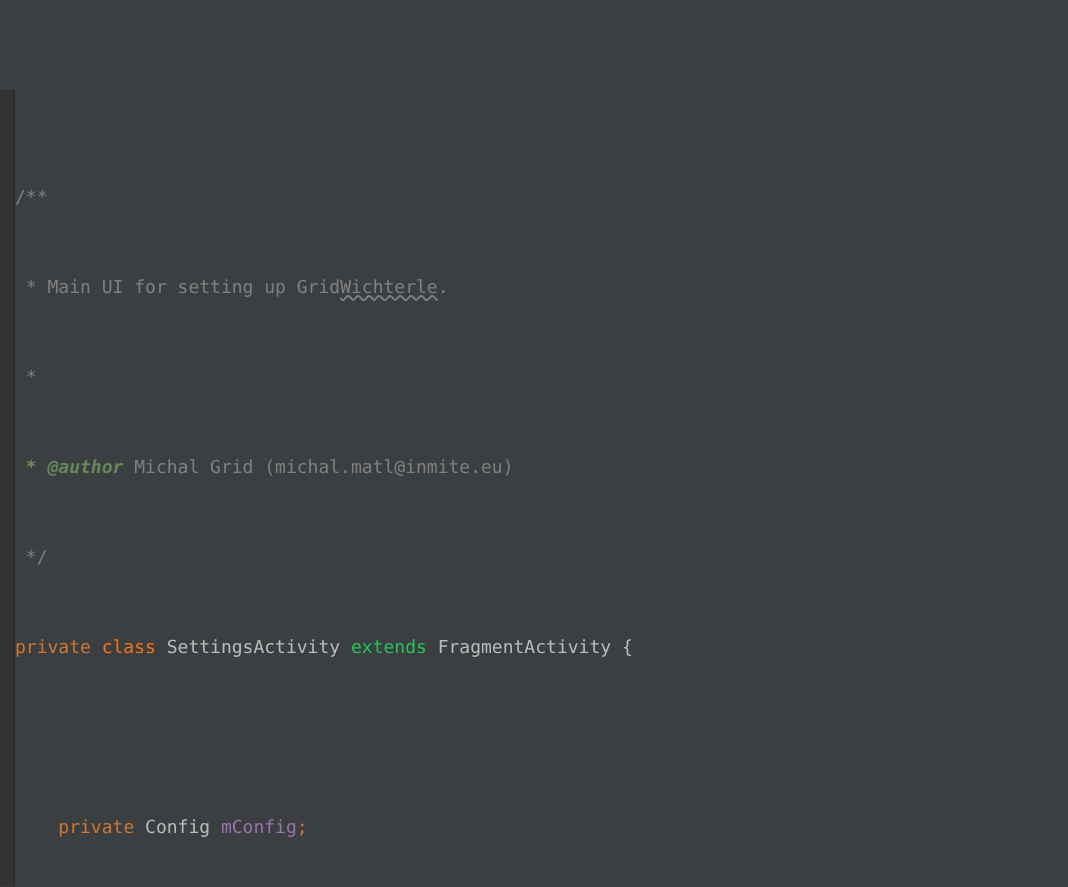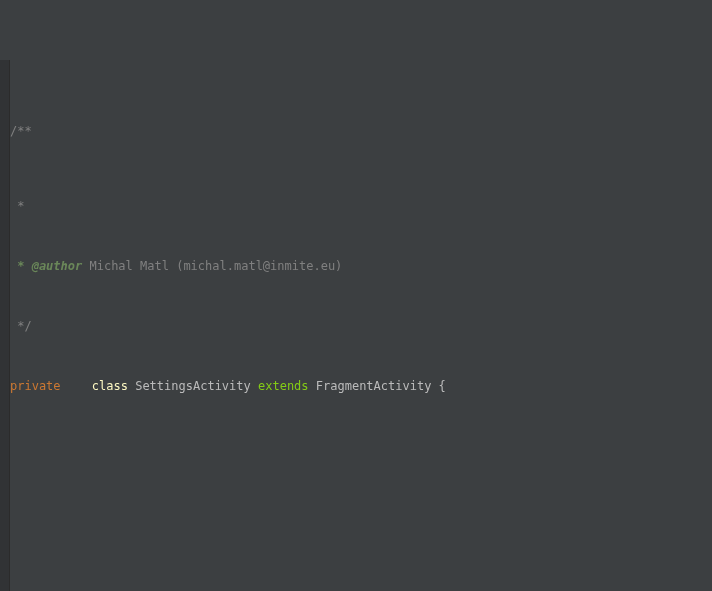--- a/index.html
+++ b/index.html
@@ -29,47 +29,49 @@
     border-right: 1px solid #2b2b2b;
   }
   .line { height: 15px; }
   .comment { color: #808080; }
   .doc-tag { color: #6a8759; font-weight: bold; font-style: italic; }
   .wavy {
     text-decoration: underline wavy #808080;
   }
   .kw-public  { color: #cc7832; }
   .kw-private { color: #cc7832; }
-  .kw-class   { color: #fef9c3; margin-left: 24px; }
-  .kw-extends { color: #84cc16; }
+  .kw-class   { color: #f97316; }
+  .kw-extends { color: #22c55e; }
   .semi       { color: #cc7832; }
   .field      { color: #9876aa; }
   .ident      { color: #bbbbbb; }
 </style>
 </head>
 <body>
 
 
 
 <div class="editor">
   <div class="gutter"></div>
 
   <div class="line"><span class="comment">/**</span></div>
 
+  <div class="line"><span class="comment"><span> * Main UI for setting up Grid</span><span class="wavy">Wichterle</span><span>.</span></span></div>
 
   <div class="line"><span class="comment"> *</span></div>
 
-  <div class="line"><span class="comment"><span class="doc-tag"> * @author</span><span> Michal Matl (michal.matl@inmite.eu)</span></span></div>
+  <div class="line"><span class="comment"><span class="doc-tag"> * @author</span><span> Michal Grid (michal.matl@inmite.eu)</span></span></div>
 
   <div class="line"><span class="comment"> */</span></div>
 
   <div class="line"><span class="kw-public">private </span><span class="kw-class">class </span><span class="ident">SettingsActivity </span><span class="kw-extends">extends </span><span class="ident">FragmentActivity {</span></div>
 
   <div class="line"></div>
 
+  <div class="line">    <span class="kw-private">private </span><span class="ident">Config </span><span class="field">mConfig</span><span class="semi">;</span></div>
 
   
   
 
   
 
   
 
   
 

